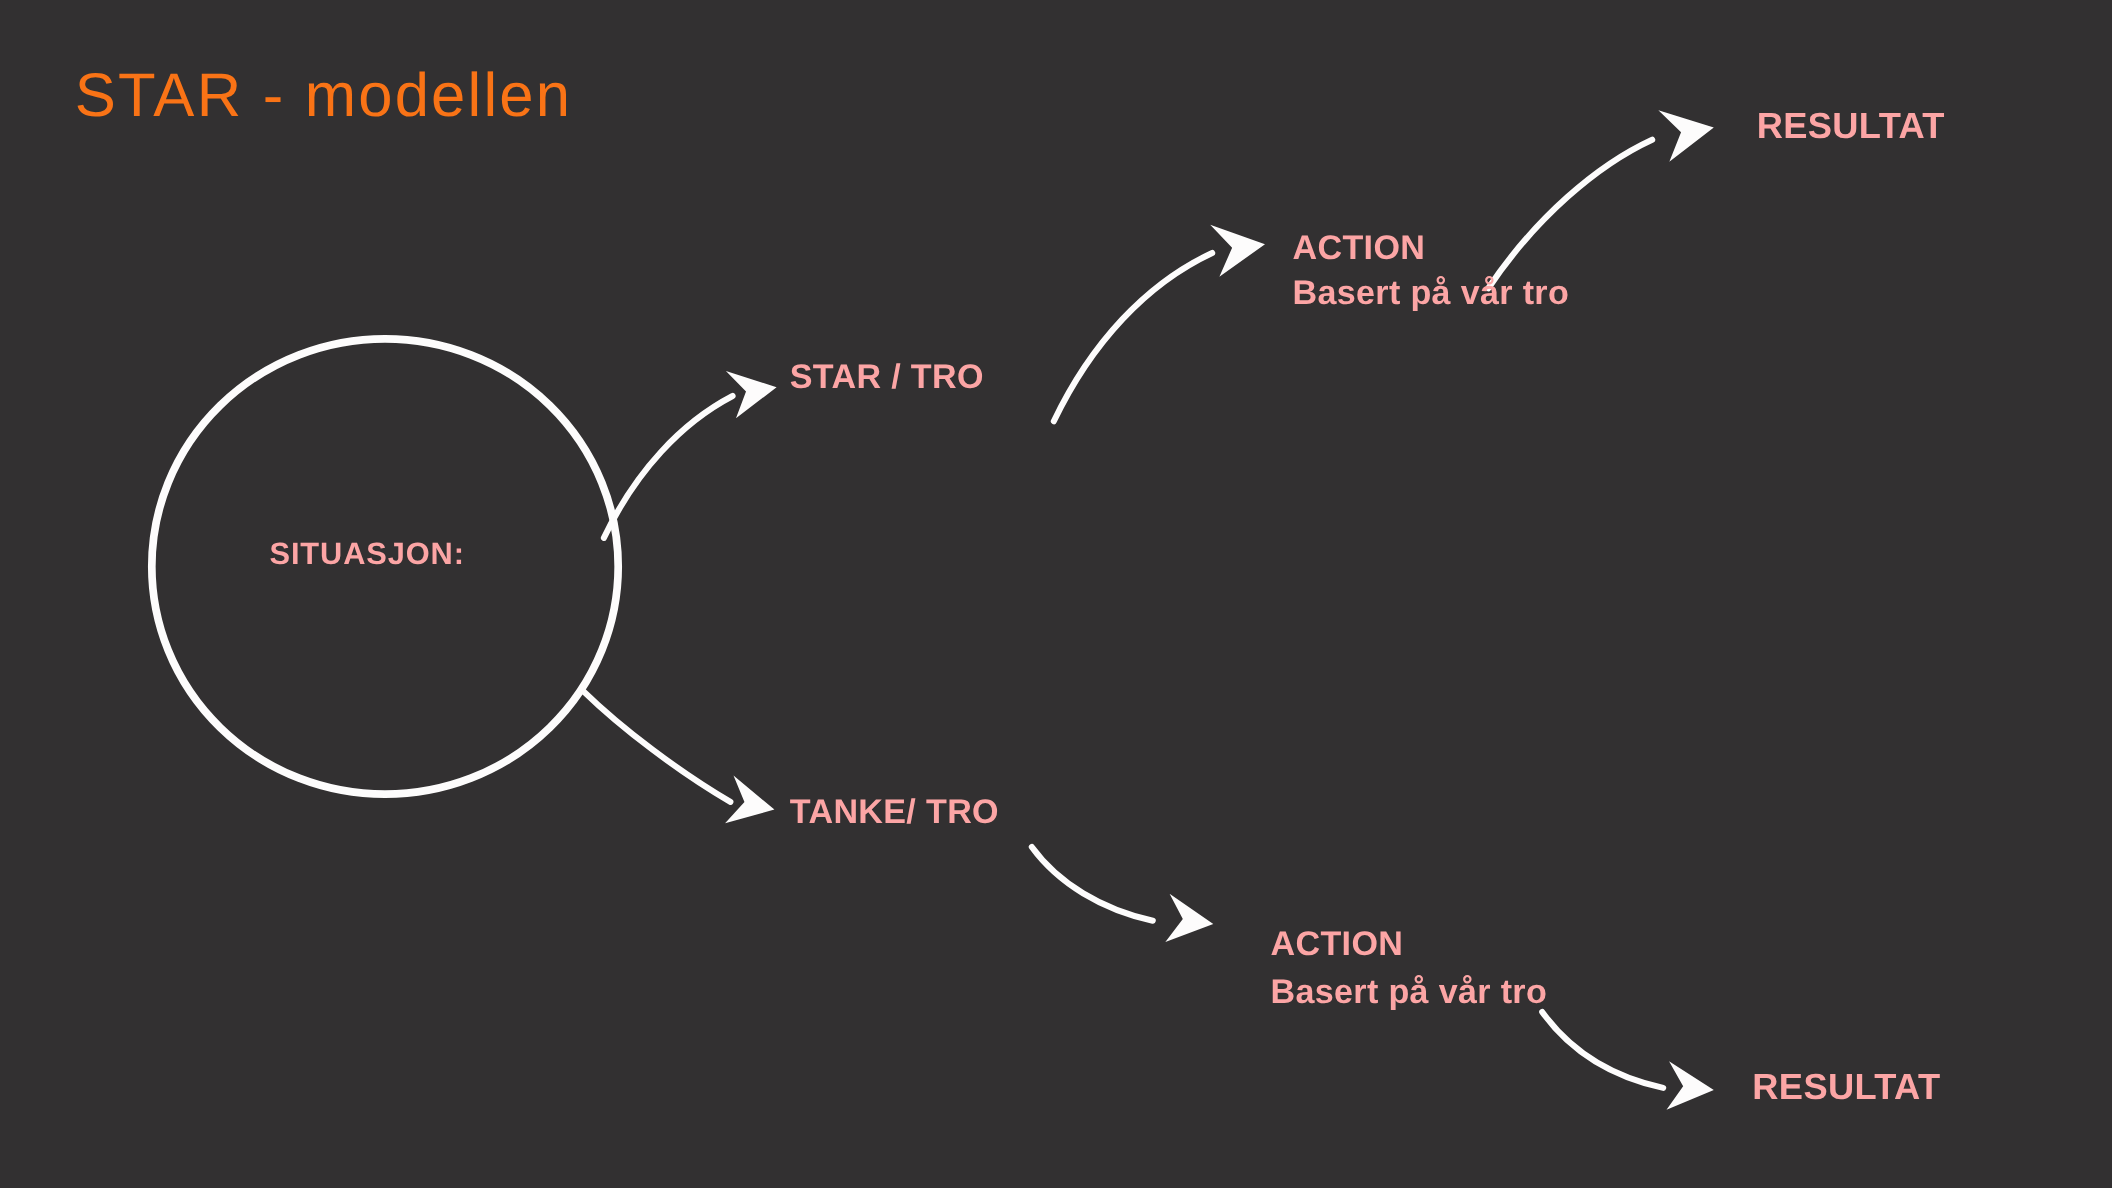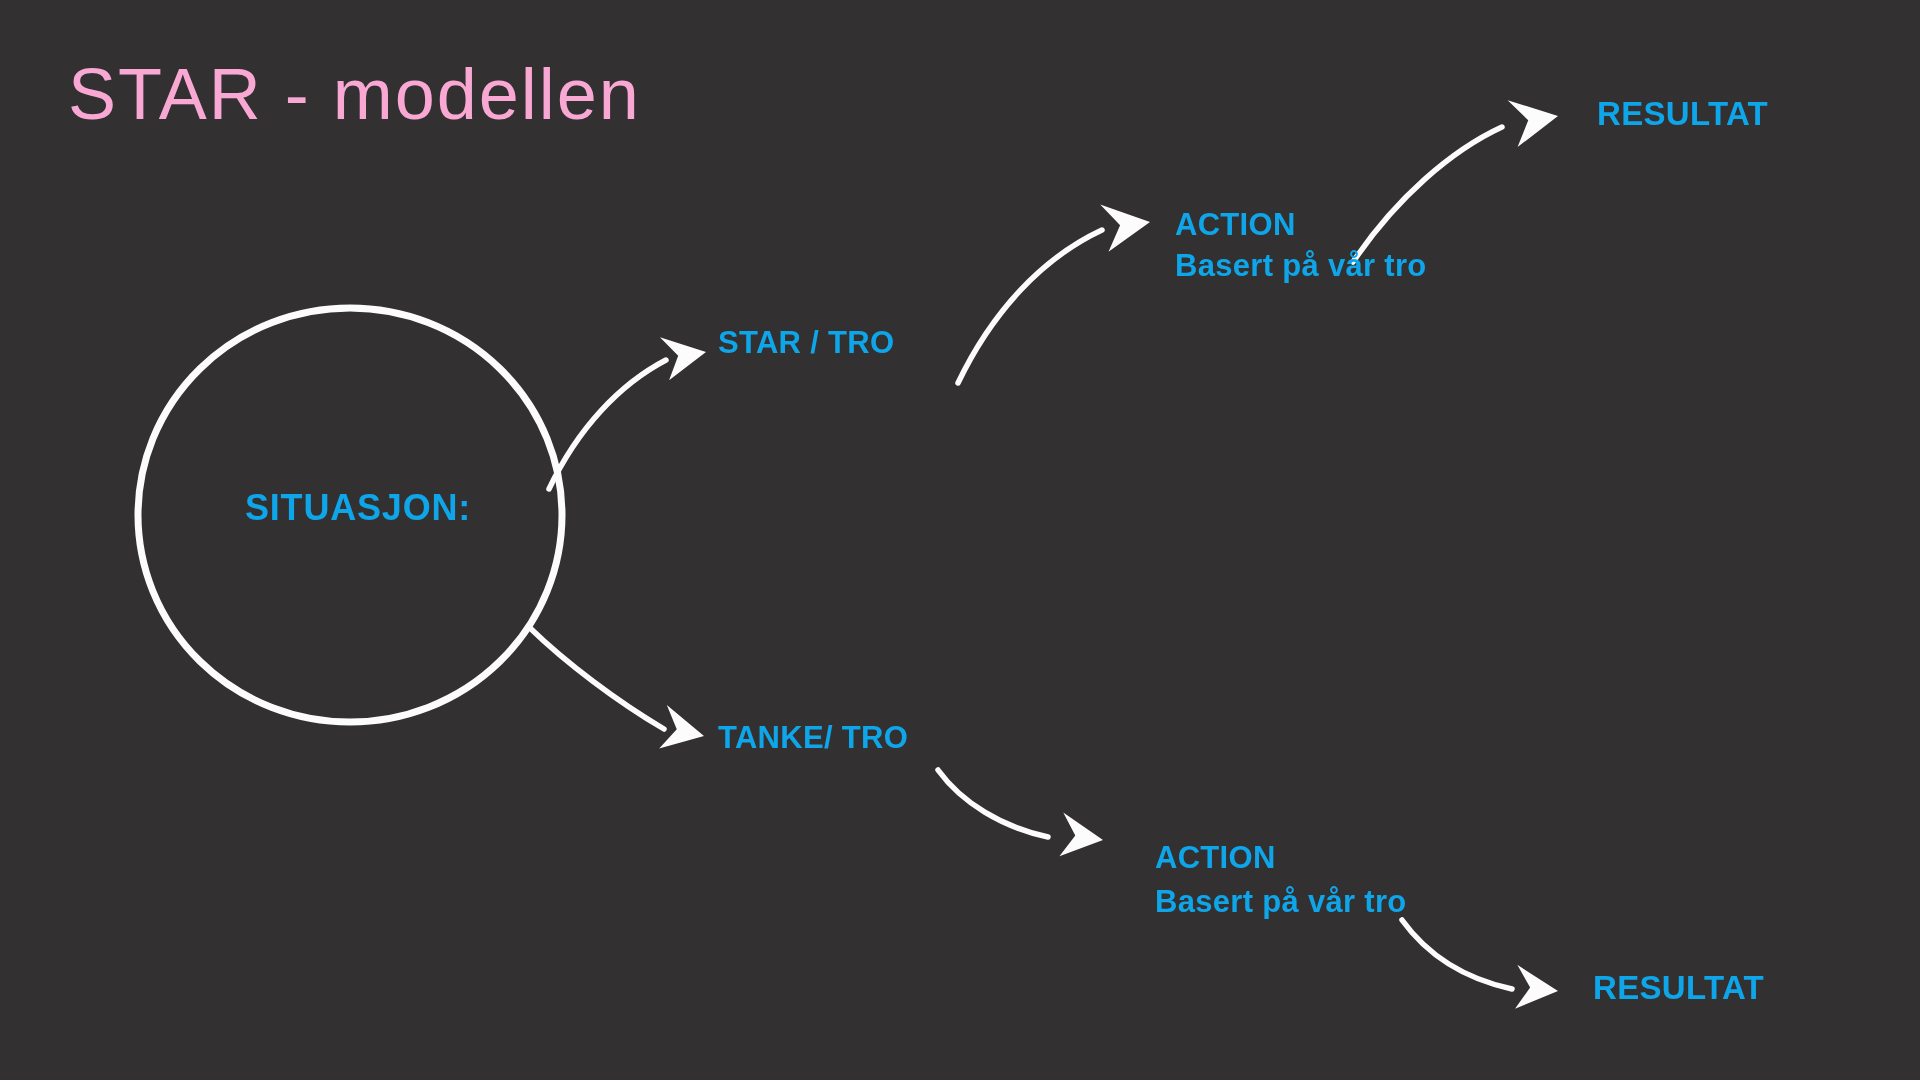--- a/index.html
+++ b/index.html
@@ -9,37 +9,37 @@
     height: 1080px;
     background: #323031;
     overflow: hidden;
     font-family: "Liberation Sans", sans-serif;
     color: #ffffff;
   }
   .slide-title {
     position: absolute;
     left: 68px;
     top: 58px;
-    font-size: 72px;
+    font-size: 56px;
     font-weight: 300;
     letter-spacing: 2px;
     line-height: 1;
-    color: #f9a8d4;
+    color: #f97316;
     white-space: nowrap;
   }
   .lbl {
     position: absolute;
     font-weight: 700;
     font-size: 31px;
     line-height: 1;
     letter-spacing: 0.3px;
-    color: #0ea5e9;
+    color: #fca5a5;
     white-space: nowrap;
   }
-  .lbl-situation { font-size: 36px; letter-spacing: 0.8px; }
+  .lbl-situation { font-size: 28px; letter-spacing: 0.8px; }
   .diagram-svg {
     position: absolute;
     left: 0; top: 0;
     width: 1920px; height: 1080px;
   }
   .sketch-stroke {
     fill: none;
     stroke: #fdfcfc;
     stroke-width: 5.5;
     stroke-linecap: round;

